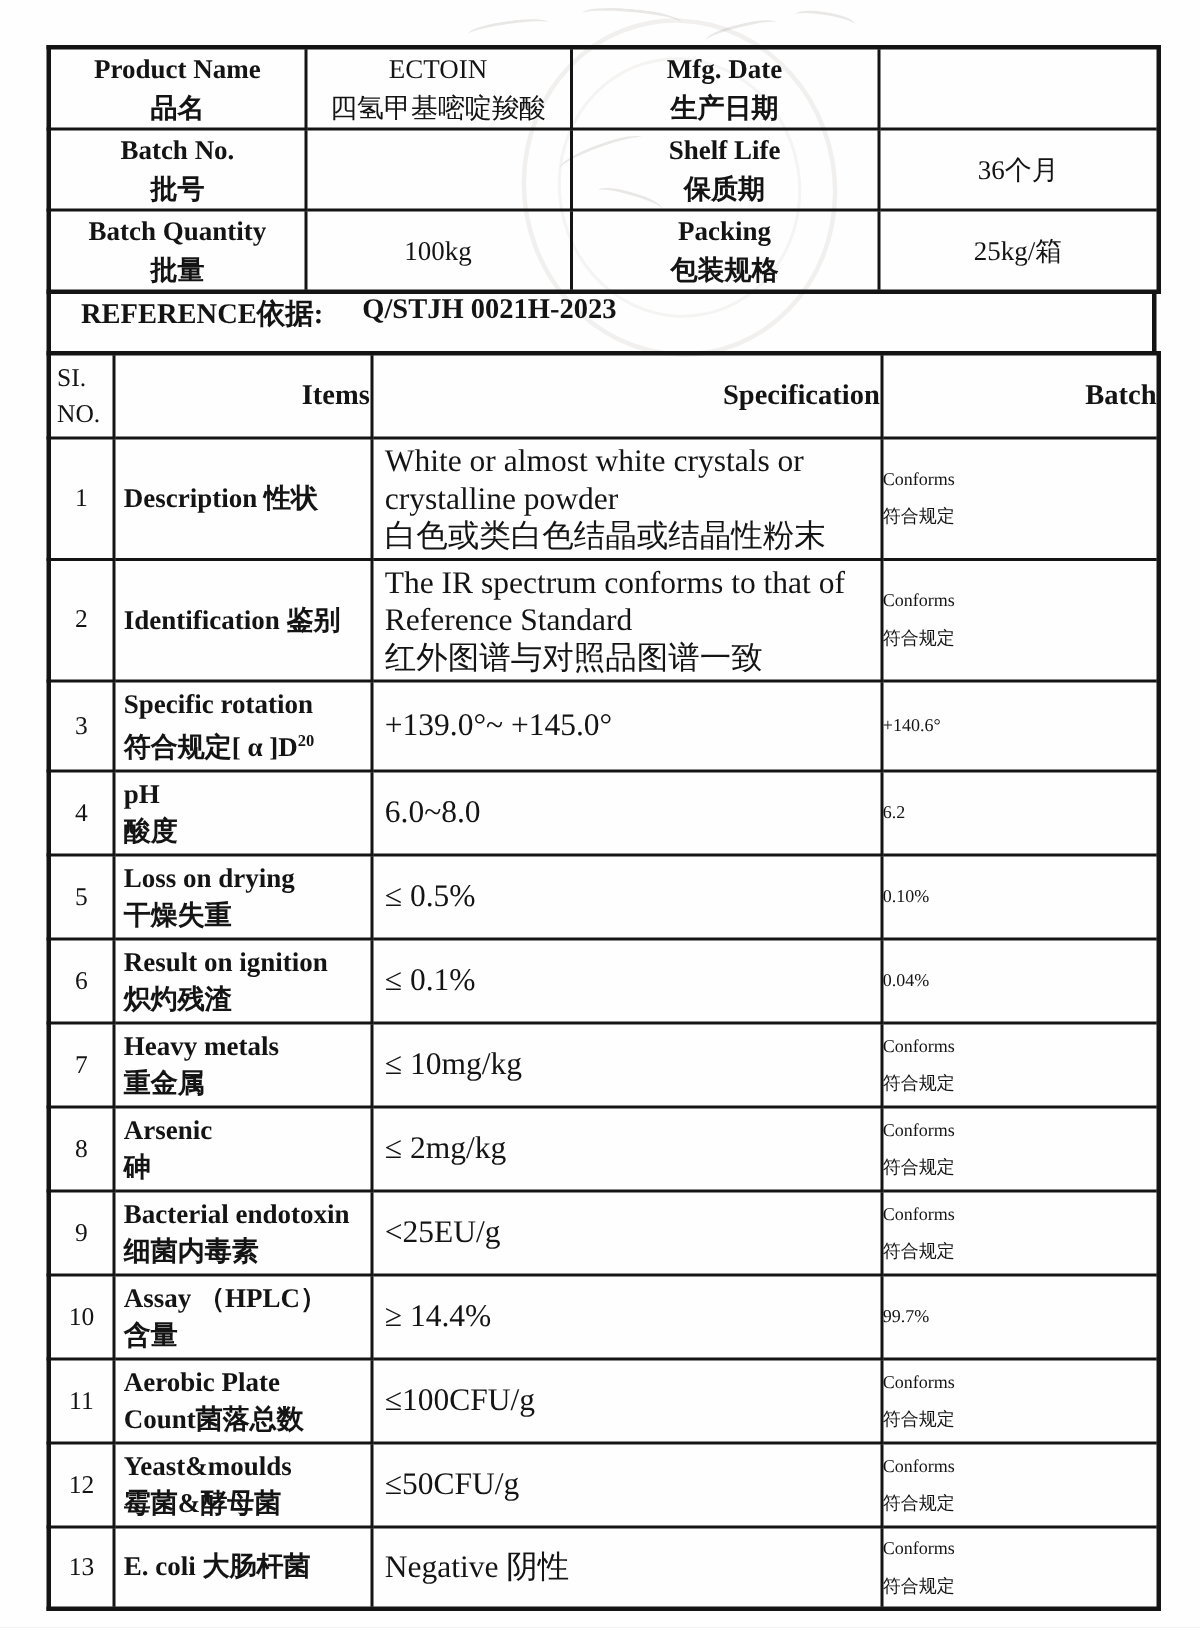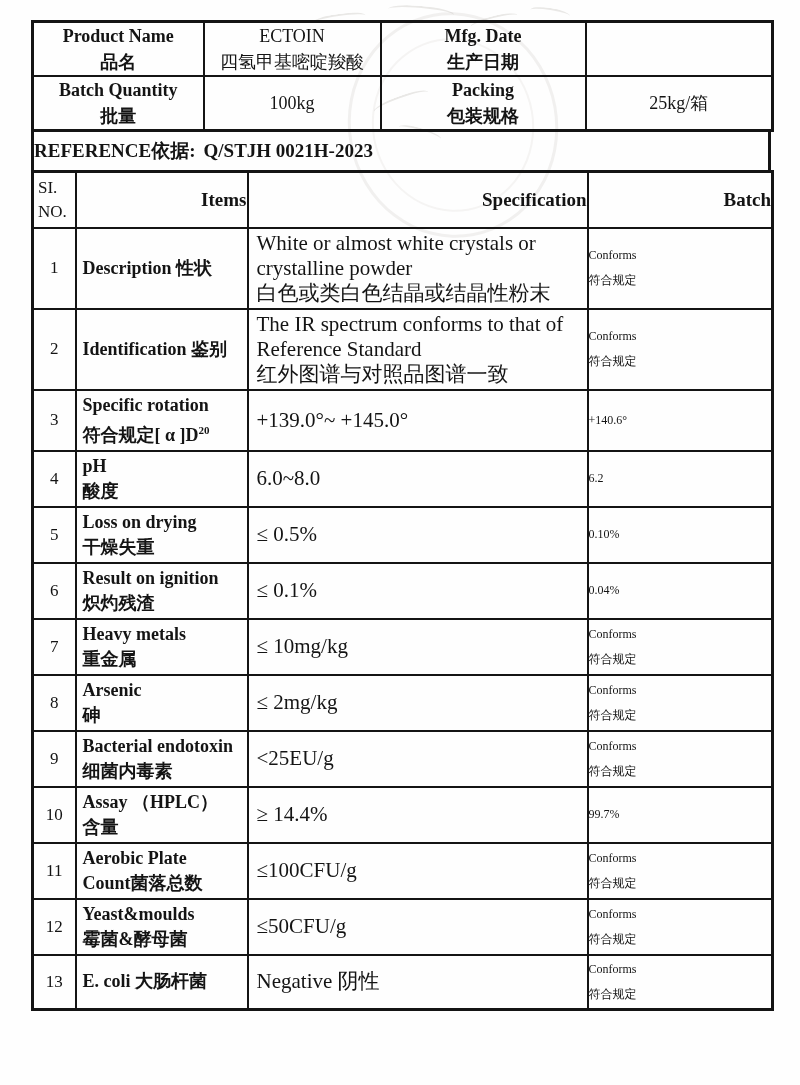--- a/index.html
+++ b/index.html
@@ -5,37 +5,37 @@
   * { margin:0; padding:0; box-sizing:border-box; }
   html,body { background:#e8e8e8; }
   .page {
     position:relative;
     width:800px; height:1085px;
     background:#fefefe;
     font-family:"Liberation Serif","DejaVu Serif",serif;
     color:#141414;
     overflow:hidden;
   }
-  .doc { position:absolute; left:31px; top:20px; width:656px; }
+  .doc { position:absolute; left:31px; top:30px; width:656px; }
 
   table { border-collapse:collapse; table-layout:fixed; width:740px; }
   table { border:3px solid #141414; }
   td,th { border:2px solid #141414; vertical-align:middle; background:transparent; }
 
   
   .info td { height:54px; text-align:center; font-size:18px; }
   .info .lbl { font-weight:bold; }
   .info .ln { line-height:26px; }
 
   
   .refrow {
     width:740px; height:38px;
     border-left:3px solid #141414; border-right:3px solid #141414;
-    display:flex; align-items:center; gap:8px;
-    padding-left:0;
+    display:flex; align-items:flex-start; gap:26px;
+    padding-left:20px;
     font-weight:bold; font-size:19px;
   }
 
   
   .spec thead th { height:56px; text-align:right; font-size:19px; font-weight:bold; }
   .spec thead th.col-no { font-weight:normal; font-size:17px; text-align:left; padding-left:4px; }
   .spec thead th.col-no .ln { line-height:24px; }
   .spec tbody tr { height:55px; }
   .spec tbody tr:nth-child(1), .spec tbody tr:nth-child(2) { height:79px; }
   .c-no { text-align:center; font-size:17px; }
@@ -98,20 +98,34 @@
               <div class="ln">四氢甲基嘧啶羧酸</div>
             </td>
             <td class="lbl">
               <div class="ln">Mfg. Date</div>
               <div class="ln">生产日期</div>
             </td>
             <td class="val"></td>
           </tr>
           <tr>
             <td class="lbl">
+              <div class="ln">Batch No.</div>
+              <div class="ln">批号</div>
+            </td>
+            <td class="val"></td>
+            <td class="lbl">
+              <div class="ln">Shelf Life</div>
+              <div class="ln">保质期</div>
+            </td>
+            <td class="val">
+              <div class="ln">36个月</div>
+            </td>
+          </tr>
+          <tr>
+            <td class="lbl">
               <div class="ln">Batch Quantity</div>
               <div class="ln">批量</div>
             </td>
             <td class="val">
               <div class="ln">100kg</div>
             </td>
             <td class="lbl">
               <div class="ln">Packing</div>
               <div class="ln">包装规格</div>
             </td>

